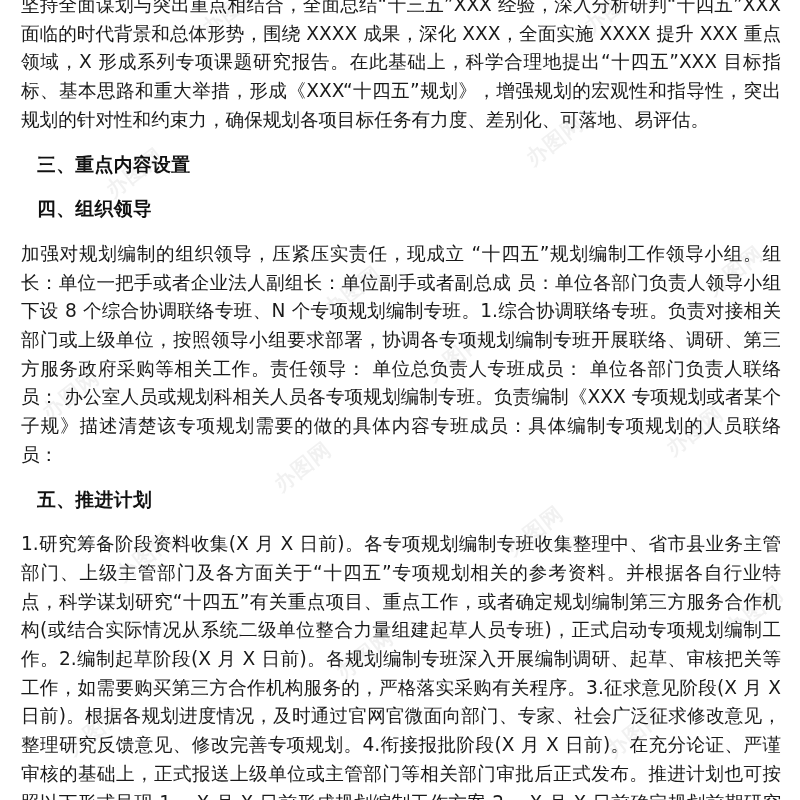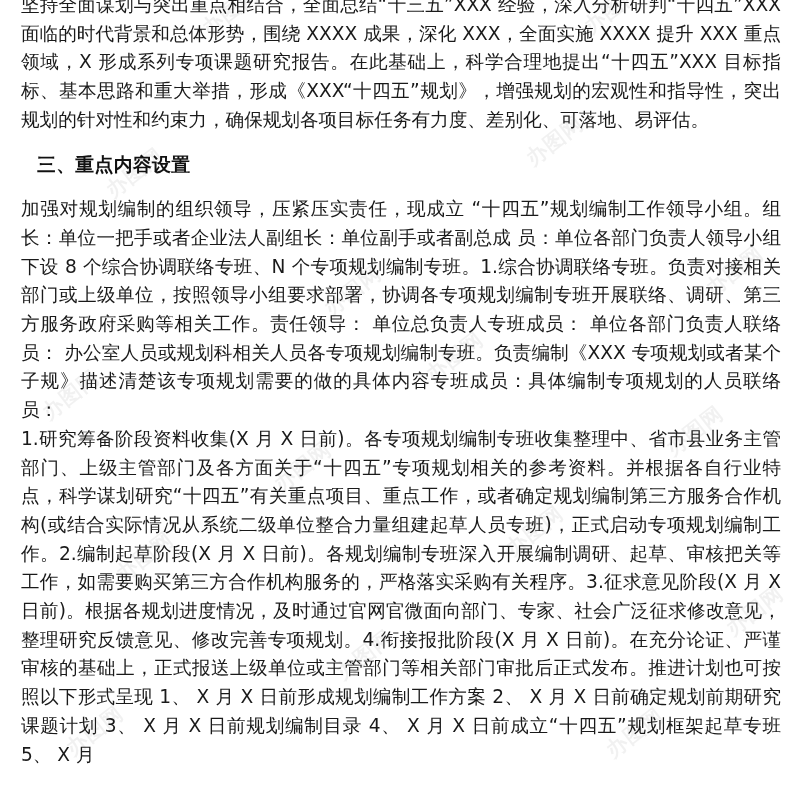--- a/index.html
+++ b/index.html
@@ -110,20 +110,22 @@
       <div class="watermark" style="left: 600px; top: 742px;">办图网</div>
     </div>
 
   <div id="content">
 
     <p class="para" id="para-intro">坚持全面谋划与突出重点相结合，全面总结“十三五”XXX 经验，深入分析研判“十四五”XXX 面临的时代背景和总体形势，围绕 XXXX 成果，深化 XXX，全面实施 XXXX 提升 XXX 重点领域，X 形成系列专项课题研究报告。在此基础上，科学合理地提出“十四五”XXX 目标指标、基本思路和重大举措，形成《XXX“十四五”规划》，增强规划的宏观性和指导性，突出规划的针对性和约束力，确保规划各项目标任务有力度、差别化、可落地、易评估。</p>
 
     <h2 class="heading">三、重点内容设置</h2>
 
 
+    <h2 class="heading">四、组织领导</h2>
 
     <p class="para">加强对规划编制的组织领导，压紧压实责任，现成立 “十四五”规划编制工作领导小组。组长：单位一把手或者企业法人副组长：单位副手或者副总成 员：单位各部门负责人领导小组下设 8 个综合协调联络专班、N 个专项规划编制专班。1.综合协调联络专班。负责对接相关部门或上级单位，按照领导小组要求部署，协调各专项规划编制专班开展联络、调研、第三方服务政府采购等相关工作。责任领导： 单位总负责人专班成员： 单位各部门负责人联络员： 办公室人员或规划科相关人员各专项规划编制专班。负责编制《XXX 专项规划或者某个子规》描述清楚该专项规划需要的做的具体内容专班成员：具体编制专项规划的人员联络员：</p>
 
+    <h2 class="heading">五、推进计划</h2>
 
     <p class="para">1.研究筹备阶段资料收集(X 月 X 日前)。各专项规划编制专班收集整理中、省市县业务主管部门、上级主管部门及各方面关于“十四五”专项规划相关的参考资料。并根据各自行业特点，科学谋划研究“十四五”有关重点项目、重点工作，或者确定规划编制第三方服务合作机构(或结合实际情况从系统二级单位整合力量组建起草人员专班)，正式启动专项规划编制工作。2.编制起草阶段(X 月 X 日前)。各规划编制专班深入开展编制调研、起草、审核把关等工作，如需要购买第三方合作机构服务的，严格落实采购有关程序。3.征求意见阶段(X 月 X 日前)。根据各规划进度情况，及时通过官网官微面向部门、专家、社会广泛征求修改意见，整理研究反馈意见、修改完善专项规划。4.衔接报批阶段(X 月 X 日前)。在充分论证、严谨审核的基础上，正式报送上级单位或主管部门等相关部门审批后正式发布。推进计划也可按照以下形式呈现 1、 X 月 X 日前形成规划编制工作方案 2、 X 月 X 日前确定规划前期研究课题计划 3、 X 月 X 日前规划编制目录 4、 X 月 X 日前成立“十四五”规划框架起草专班 5、 X 月</p>
 
   </div>
 </div>
 
 </body></html>

